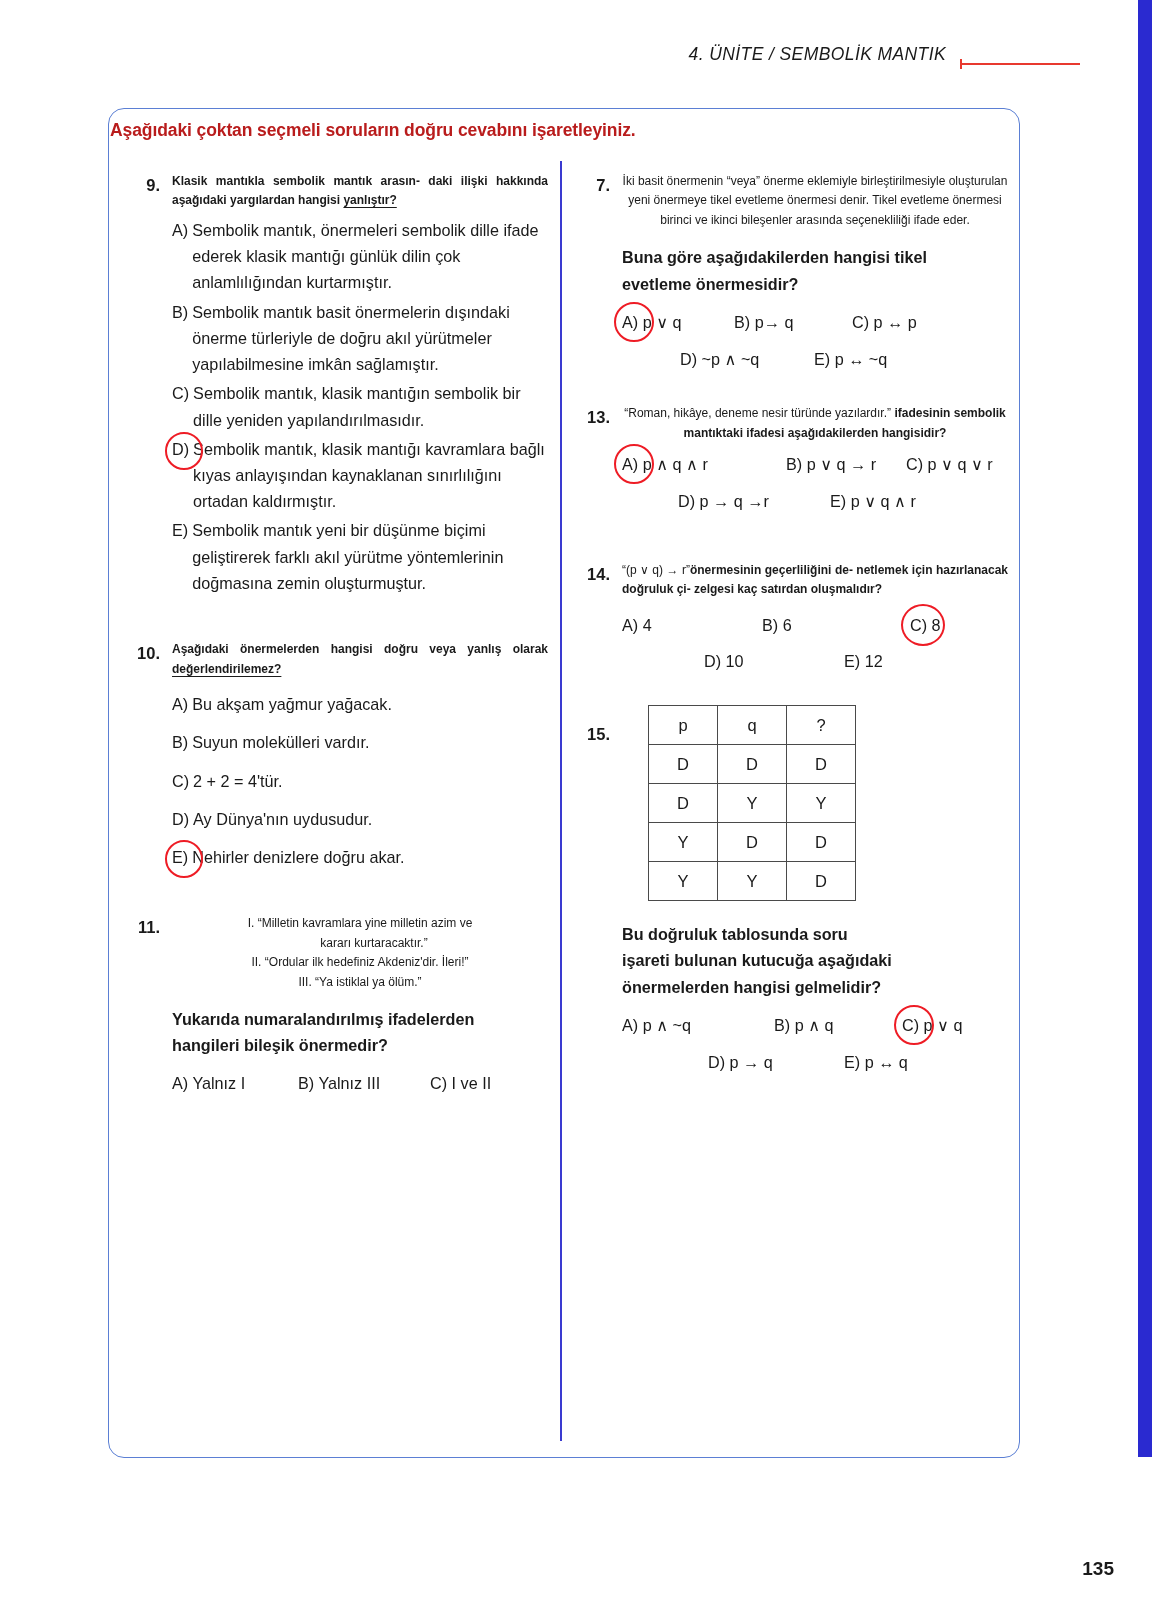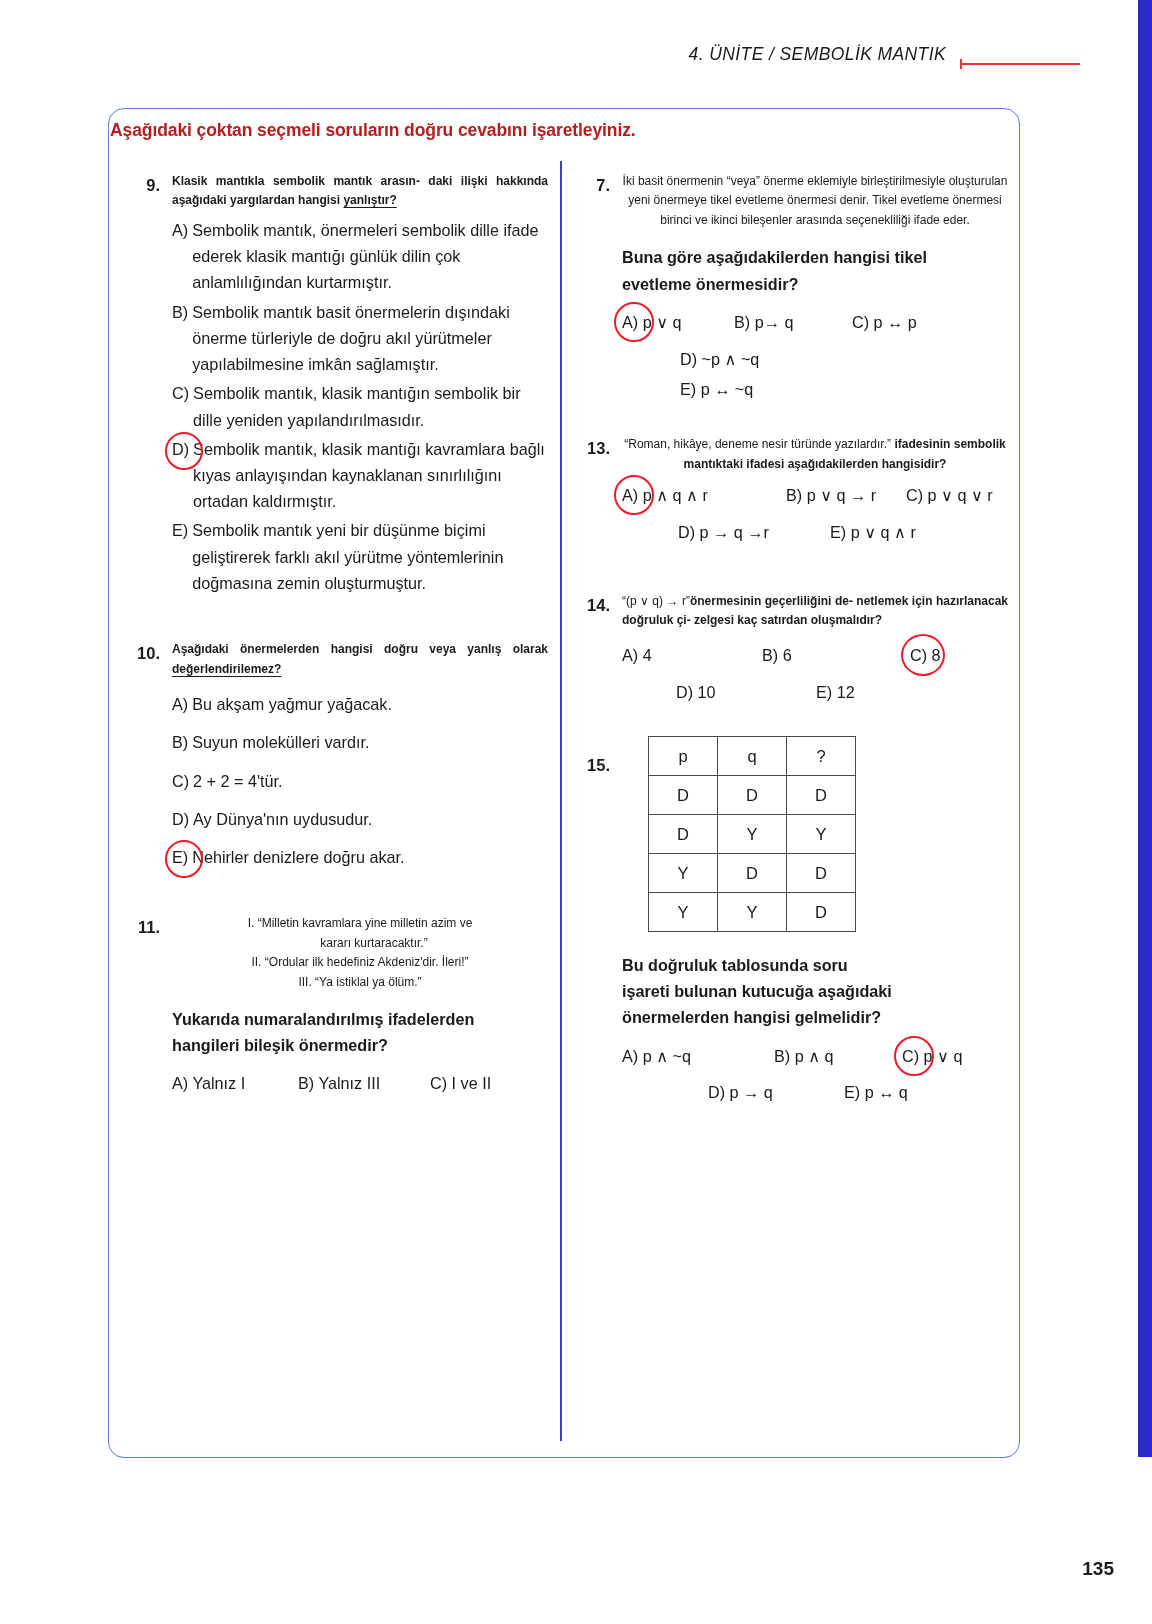--- a/index.html
+++ b/index.html
@@ -359,21 +359,21 @@
         </span>
         <span class="cell" style="width:118px;">
           <span>B)</span>
           <span>p→ q</span>
         </span>
         <span class="cell">
           <span>C)</span>
           <span>p ↔ p</span>
         </span>
       </div>
-      <div class="row-inline" style="margin-left:58px;margin-top:6px;flex-direction:column;">
+      <div class="row-inline" style="margin-left:58px;margin-top:6px;">
         <span class="cell" style="width:134px;">
           <span>D)</span>
           <span>~p ∧ ~q</span>
         </span>
         <span class="cell">
           <span>E)</span>
           <span>p ↔ ~q</span>
         </span>
       </div>
     </div>
@@ -439,21 +439,21 @@
         <span class="cell" style="width:148px;">
           <span>B)</span>
           <span>6</span>
         </span>
         <span class="cell">
           <span class="circ" style="left:-9px;top:-6px;width:40px;height:38px;"></span>
           <span>C)</span>
           <span>8</span>
         </span>
       </div>
-      <div class="row-inline" style="margin-left:54px;margin-top:6px;">
+      <div class="row-inline" style="margin-left:82px;margin-top:6px;">
         <span class="cell" style="width:140px;">
           <span>D)</span>
           <span>10</span>
         </span>
         <span class="cell">
           <span>E)</span>
           <span>12</span>
         </span>
       </div>
     </div>

